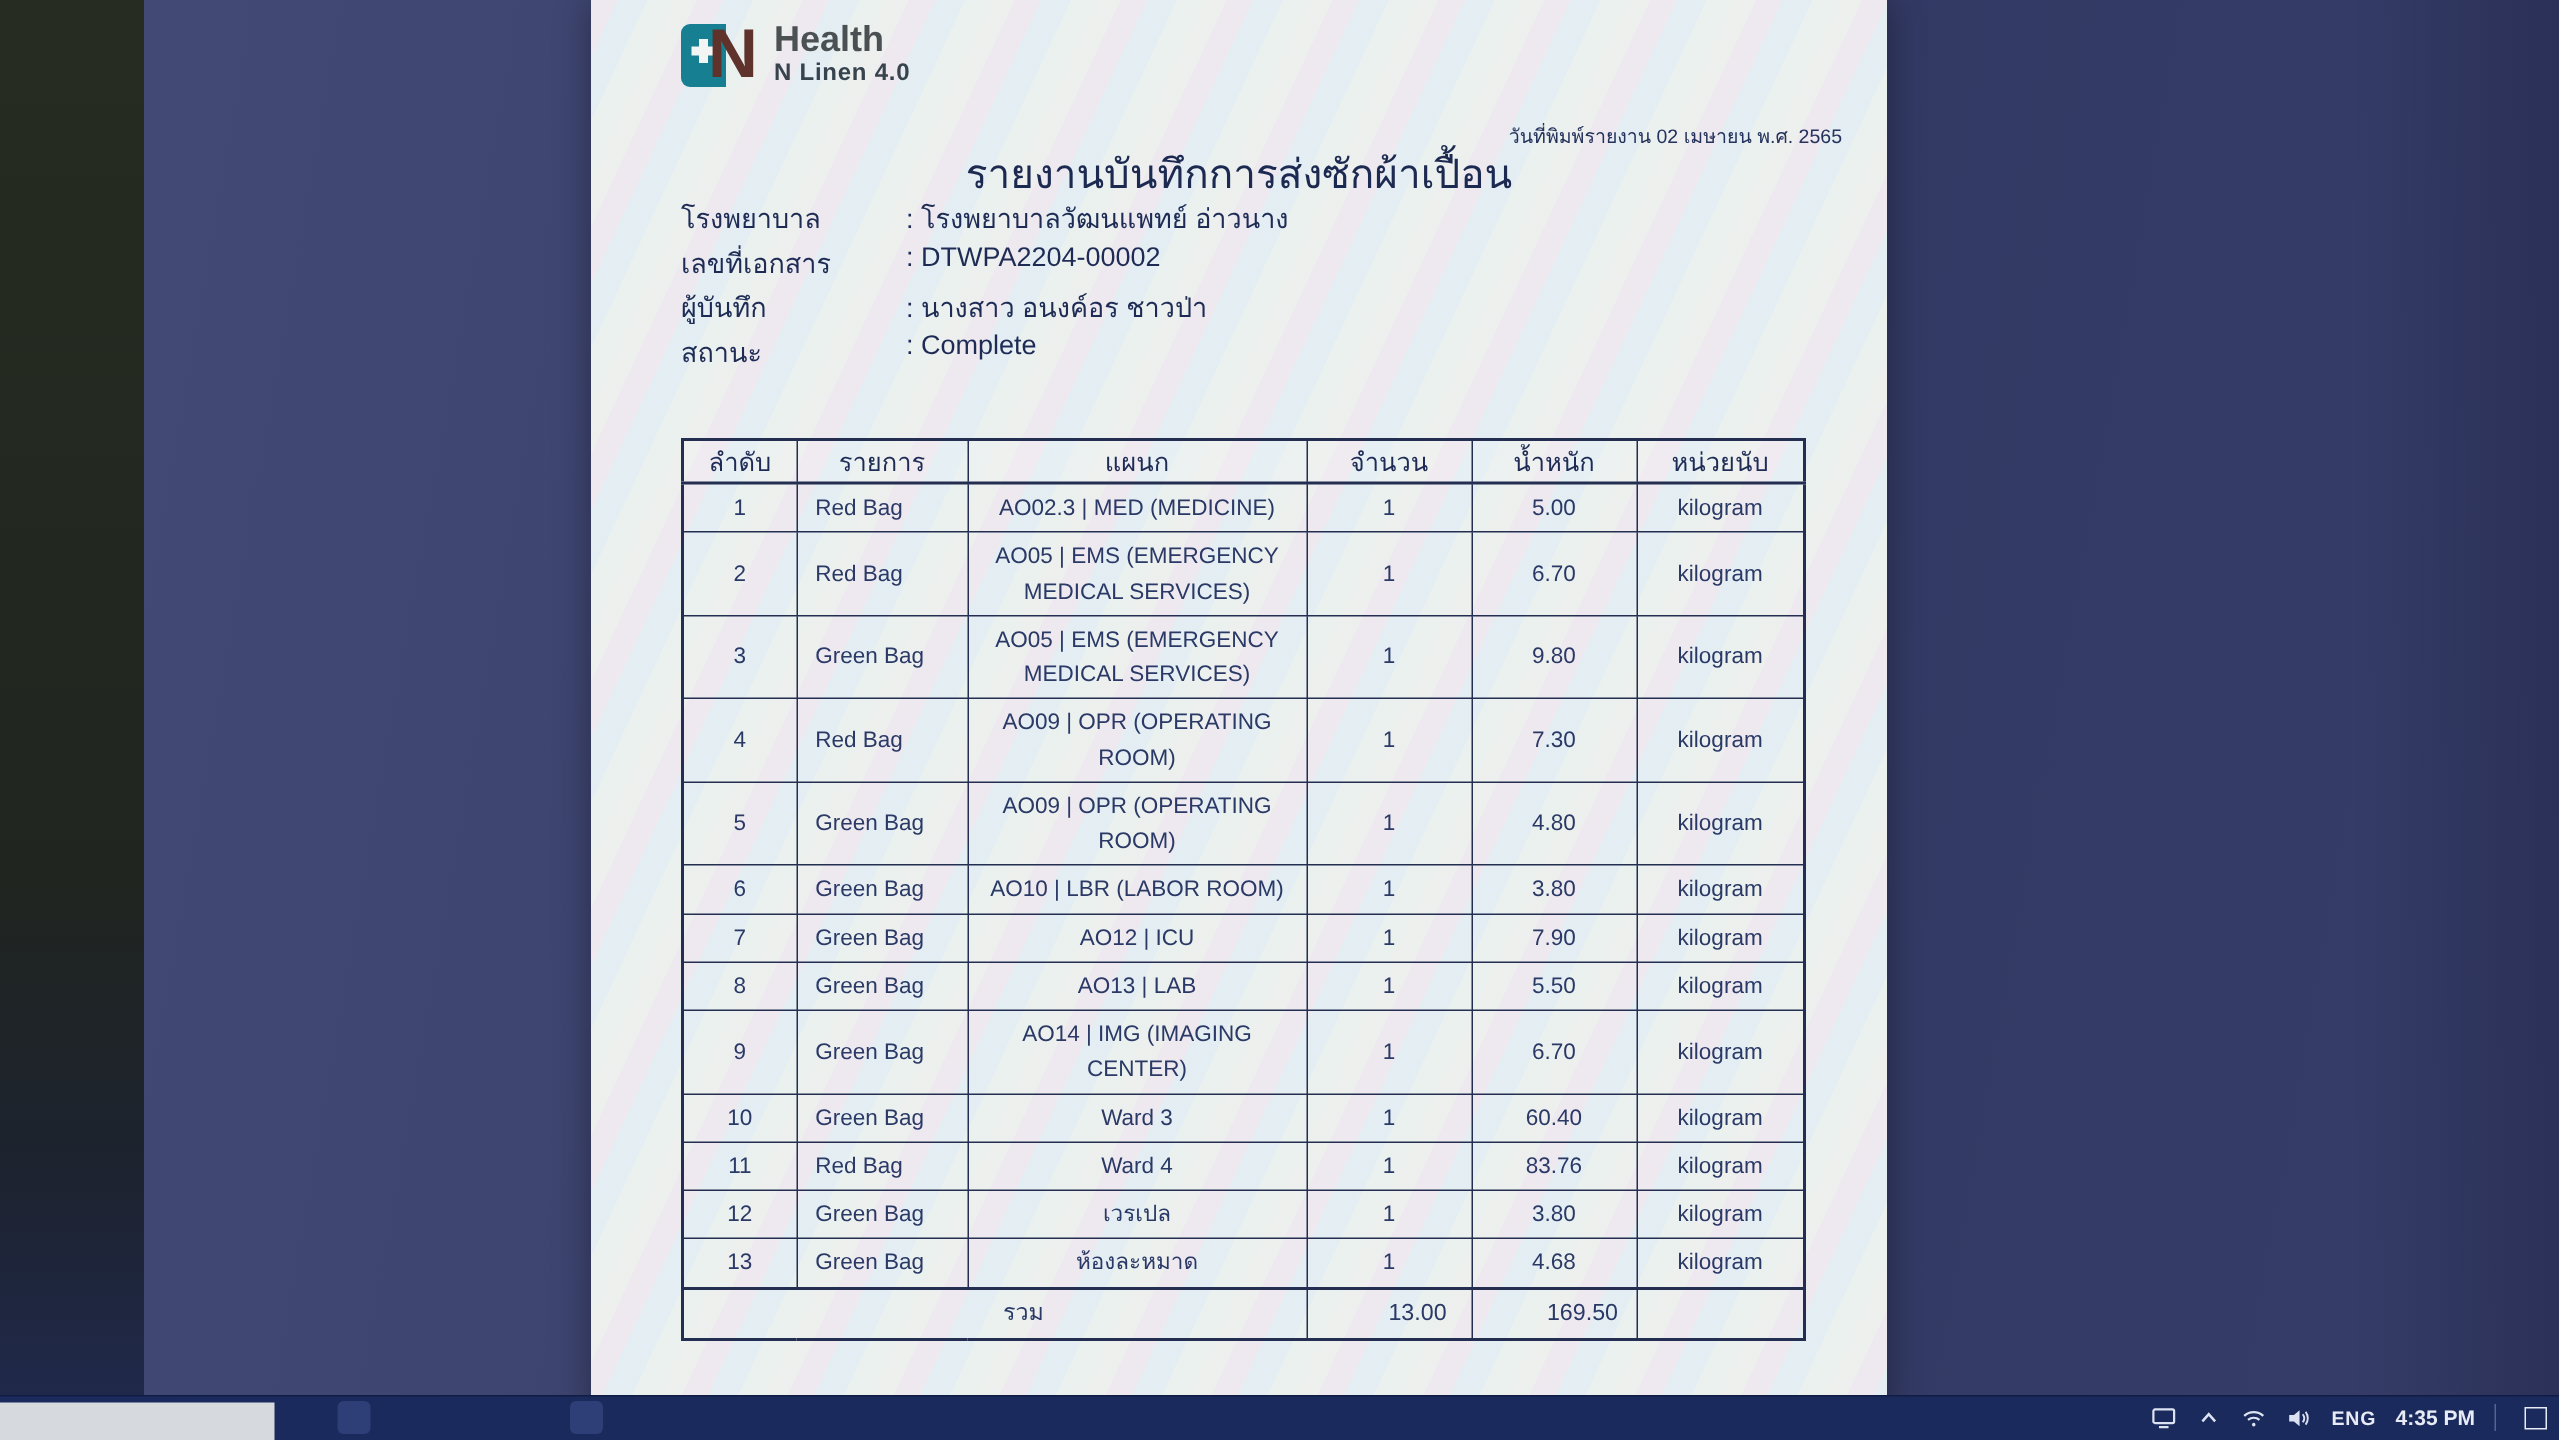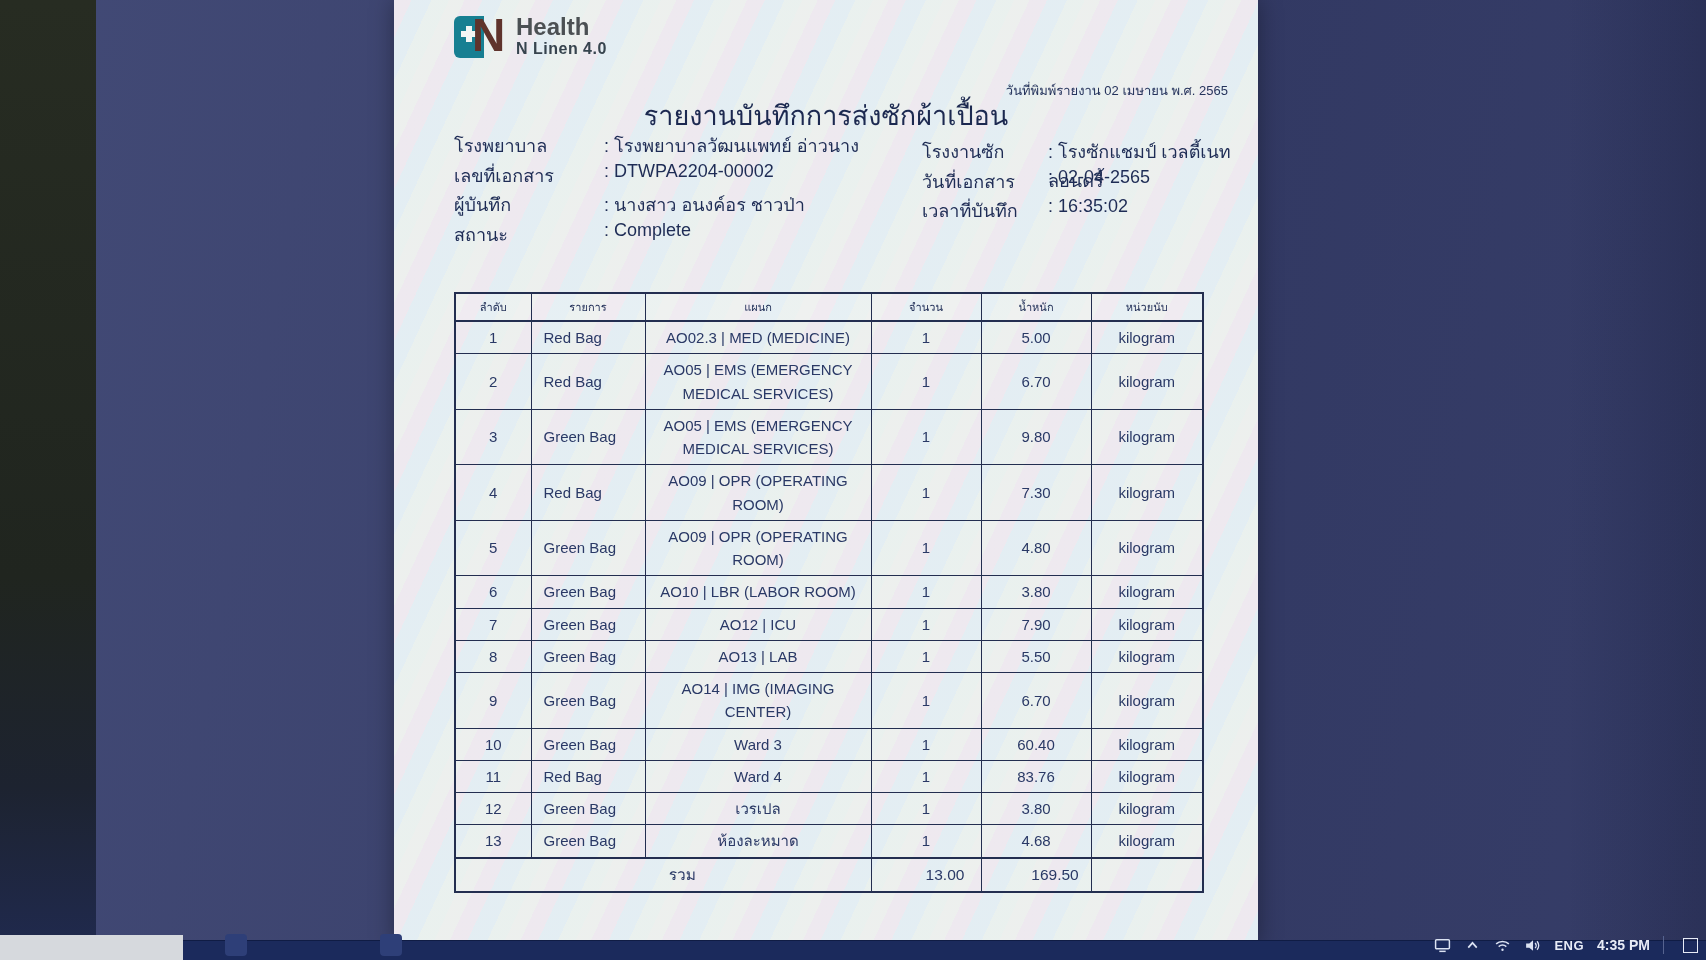--- a/index.html
+++ b/index.html
@@ -68,37 +68,37 @@
   
   table.report{
     position:absolute; left:60px; top:292px; width:748px;
     border-collapse:collapse; table-layout:fixed;
     border:2px solid #232e50;
   }
   table.report col.w0{width:76px;} table.report col.w1{width:114px;}
   table.report col.w2{width:226px;} table.report col.w3{width:110px;}
   table.report col.w4{width:110px;} table.report col.w5{width:112px;}
   table.report th{
-    border:1.5px solid #232e50; font-weight:400; font-size:11px;
+    border:1.5px solid #232e50; font-weight:400; font-size:17px;
     height:28px; color:#1e2c55; background:rgba(255,255,255,0.12);
   }
   table.report td{
     border:1.5px solid #232e50; font-size:15px; color:#2a3966;
     padding:4px 6px; line-height:1.55; height:30px;
   }
   table.report td.c0, table.report td.c2, table.report td.c3,
   table.report td.c4, table.report td.c5{ text-align:center; }
   table.report td.c1{ text-align:left; padding-left:12px; }
   table.report thead tr{ border-bottom:2px solid #232e50; }
   table.report tfoot td{
     border-top:2.5px solid #232e50; height:30px; font-size:15.5px; text-align:center;padding-left:44px;
   }
   
   .taskbar{
-    position:absolute; left:0; bottom:0; width:100%; height:20px;
+    position:absolute; left:0; bottom:0; width:100%; height:30px;
     background:#1b2a5c; border-top:1px solid #101c44;
   }
   .task-app{
     position:absolute; bottom:4px; width:22px; height:22px; border-radius:4px;
     background:#2e3f78;
   }
   .task-app.a1{ left:225px; } .task-app.a2{ left:380px; }
   .tray{
     position:absolute; right:8px; bottom:0; height:30px;
     display:flex; align-items:center; gap:13px; color:#e7ebf6;
@@ -152,34 +152,20 @@
     <div class="info-row">
       <span class="lbl">ผู้บันทึก</span>
       <span class="val">: นางสาว อนงค์อร ชาวป่า</span>
     </div>
     <div class="info-row">
       <span class="lbl">สถานะ</span>
       <span class="val">: Complete</span>
     </div>
   </div>
 
-  <div class="info-right">
-    <div class="info-row">
-      <span class="lbl">โรงงานซัก</span>
-      <span class="val">: โรงซักแชมป์ เวลตี้เนท ลอนดรี้</span>
-    </div>
-    <div class="info-row">
-      <span class="lbl">วันที่เอกสาร</span>
-      <span class="val">: 02-04-2565</span>
-    </div>
-    <div class="info-row">
-      <span class="lbl">เวลาที่บันทึก</span>
-      <span class="val">: 16:35:02</span>
-    </div>
-  </div>
 
   <table class="report">
     <colgroup>
       <col class="w0">
         <col class="w1">
         <col class="w2">
         <col class="w3">
         <col class="w4">
         <col class="w5">
     </colgroup>

